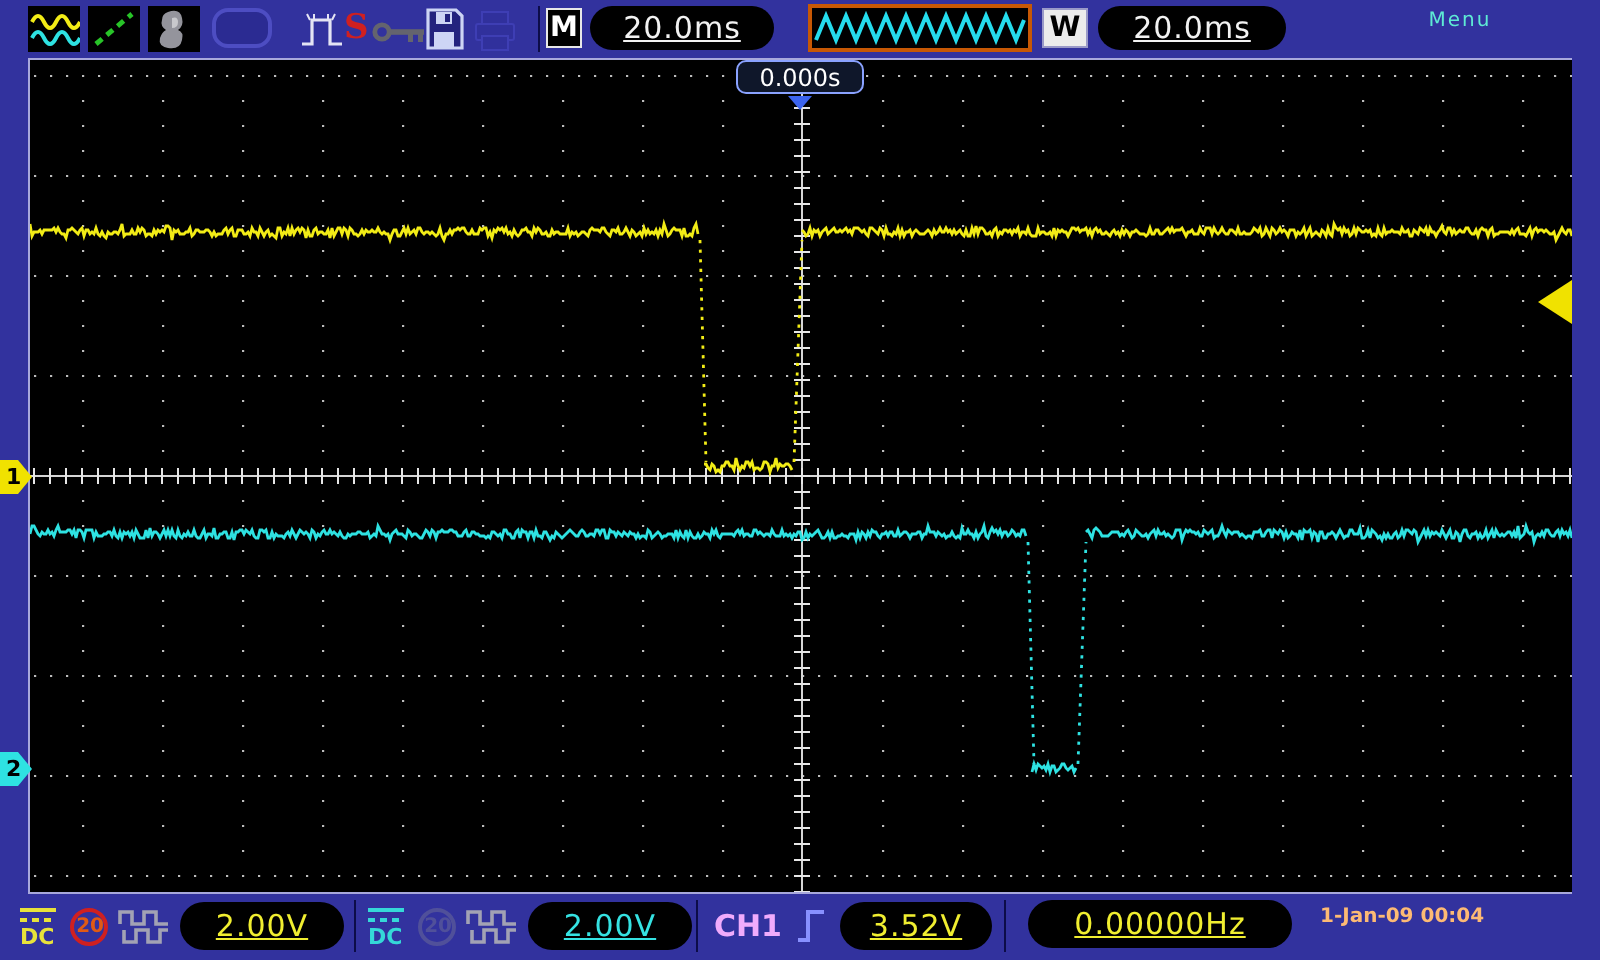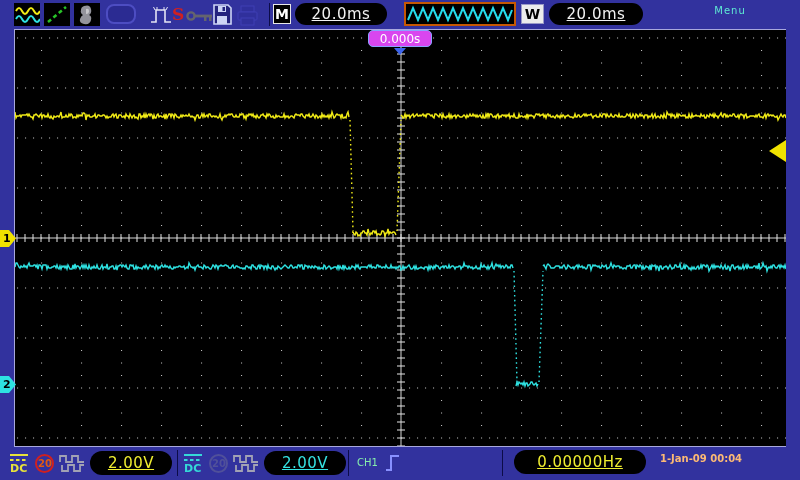--- a/index.html
+++ b/index.html
@@ -31,42 +31,42 @@
   #empty-status-box { border:2px solid #4d4dc2; border-radius:8px; background:#2b2b92; }
   #zigzag-box { background:#000; border:2px solid #c75804; }
   #plot {
     left:14px; top:29px; width:772px; height:418px;
     background:#000; border-top:1px solid #a8a8dc; border-bottom:1px solid #a8a8dc;
     border-left:1px solid #a8a8dc;
   }
   #plot svg { position:absolute; left:0; top:0; }
   #trig-pos-tip {
     left:368px; top:30px; width:64px; height:17px;
-    background:#d946ef; border:1px solid #8aa2ff; border-radius:5px;
+    background:#0f172a; border:1px solid #8aa2ff; border-radius:5px;
     color:#fff; font-size:12px; display:flex; align-items:center; justify-content:center;
     z-index:5;
   }
   #trig-pos-caret {
     left:394px; top:48px; width:0; height:0; z-index:5;
     border-left:6px solid transparent; border-right:6px solid transparent;
     border-top:7px solid #3c64ee;
   }
   .chan-marker { width:17px; height:17px; z-index:4; }
   .chan-marker span {
     position:absolute; left:3px; top:2px; font-size:11px; font-weight:bold; color:#000;
     font-family:"DejaVu Sans", sans-serif;
   }
   .statusgrp { display:flex; align-items:center; }
   .circ20 {
     width:19px; height:19px; border-radius:50%; border:2px solid #d02020;
     color:#e05a14; font-size:10px; font-weight:bold;
     display:flex; align-items:center; justify-content:flex-end;
   }
   .circ20.off { border-color:#50509a; color:#50509a; }
-  #trig-src { color:#86efac; font-size:10px; }
+  #trig-src { color:#f0abfc; font-size:15px;font-weight:bold; }
   #datetime { color:#fdba74; font-size:10px;font-weight:bold; }
 </style>
 </head>
 <body>
 
 <div class="abs iconbox" style="left:14px;top:3px;width:26px;height:23px;">
   <svg width="26" height="23">
     <path d="M2 8 Q5 2 8 8 T14 8 T20 8 T26 8" fill="none" stroke="#f2ec16" stroke-width="2"></path>
     <path d="M2 16 Q5 10 8 16 T14 16 T20 16 T26 16" fill="none" stroke="#2ee2e2" stroke-width="2"></path>
   </svg>
@@ -202,17 +202,18 @@
   </svg>
   <div class="pill cyan" style="width:82px;height:24px;">2.00V</div>
 </div>
 <div class="abs vsep" style="left:348px;top:450px;height:26px;"></div>
 
 <div class="abs statusgrp" style="left:357px;top:450px;height:25px;gap:6px;">
   <span id="trig-src">CH1</span>
   <svg width="17" height="23">
     <path d="M2 19 H7 V5 H15" fill="none" stroke="#8890ff" stroke-width="2"></path>
   </svg>
+  <div class="pill yellow" style="width:76px;height:24px;">3.52V</div>
 </div>
 <div class="abs vsep" style="left:502px;top:450px;height:26px;"></div>
 
 <div class="abs pill yellow" style="left:514px;top:450px;width:132px;height:24px;">0.00000Hz</div>
 <div class="abs" id="datetime" style="left:660px;top:453px;">1-Jan-09 00:04</div>
 
 </body></html>

